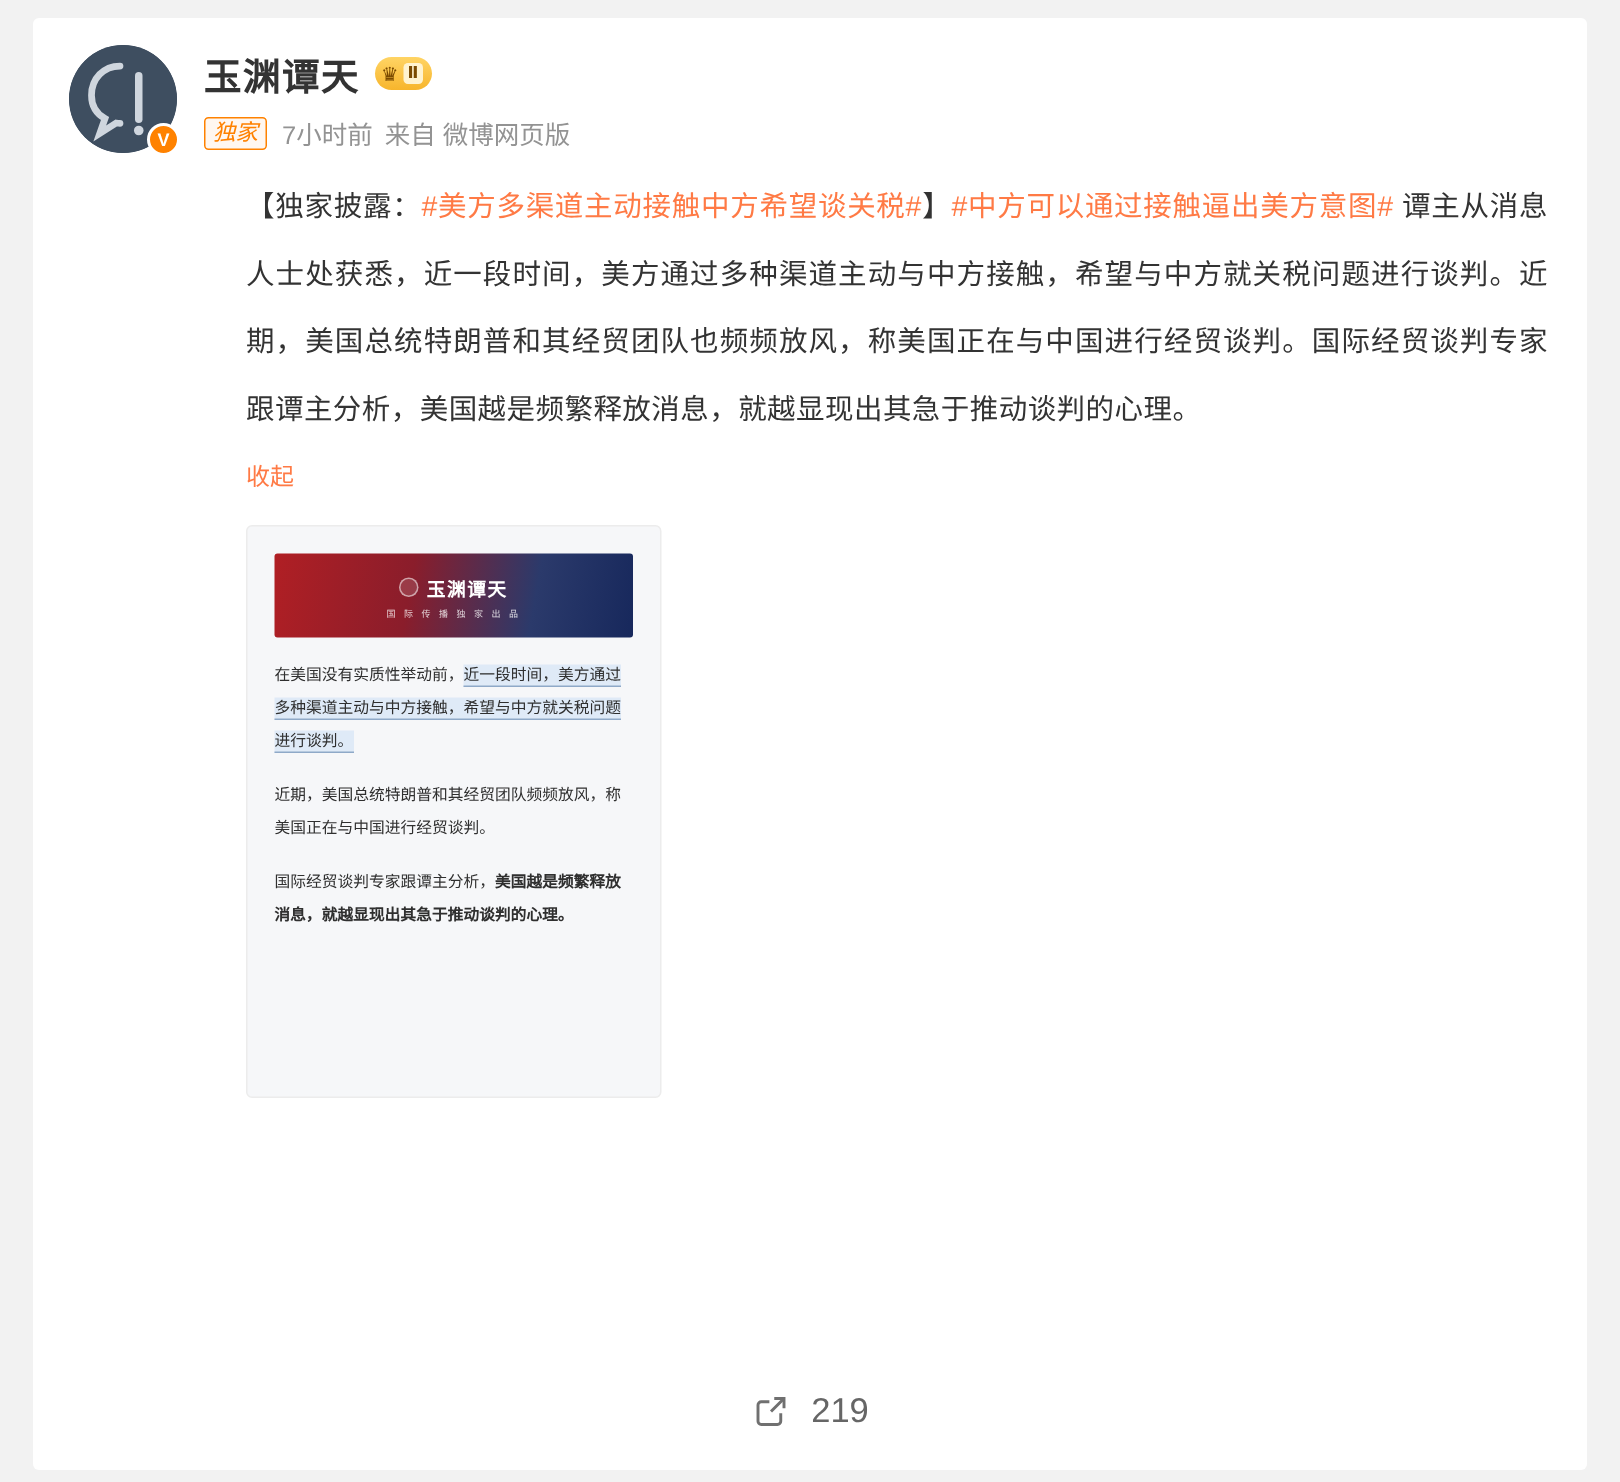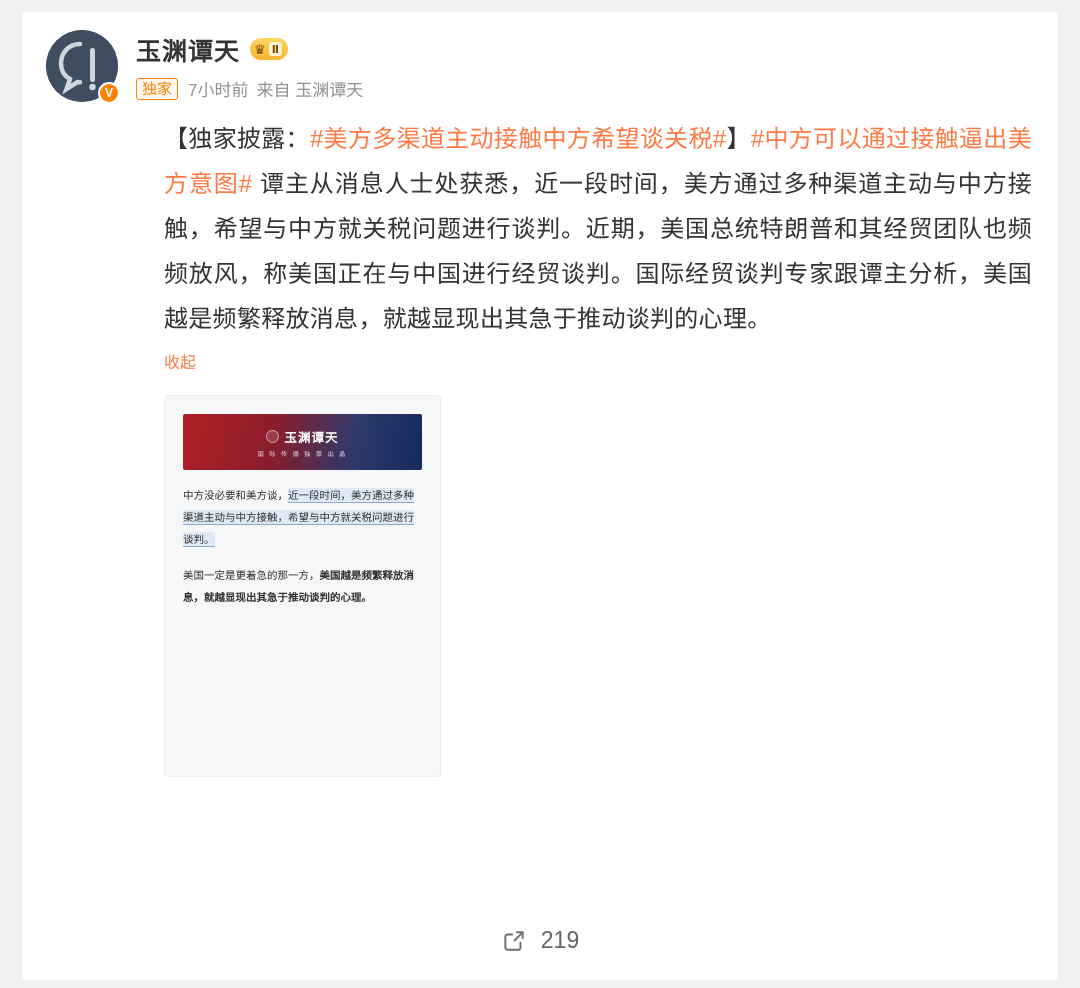--- a/index.html
+++ b/index.html
@@ -112,30 +112,31 @@
   .tag-exclusive {
     display: inline-block;
     border: 1px solid #ff8200;
     color: #ff8200;
     font-size: 15px;
     line-height: 20px;
     padding: 0 5px;
     border-radius: 3px;
     margin-right: 10px;
     background: #fff7f0;
+    font-style: italic;
   }
   .meta-row .sep { width: 8px; display: inline-block; }
 
   
   .content {
     padding: 0 26px 0 142px;
     margin-top: -4px;
   }
   .post-text {
-    font-size: 24px;
+    font-size: 19px;
     line-height: 45px;
     color: #333333;
     letter-spacing: 0.3px;
     text-align: justify;
   }
   .topic { color: #ff7a45; }
   .collapse {
     margin-top: 8px;
     font-size: 16px;
     color: #ff7a45;
@@ -243,45 +244,46 @@
           <span class="author">玉渊谭天</span>
           <span class="vip-badge">
             <span class="crown">♛</span>
             <span class="lvl">Ⅱ</span>
           </span>
         </div>
         <div class="meta-row">
           <span class="tag-exclusive">独家</span>
           <span>7小时前</span>
           <span class="sep"></span>
-          <span>来自 玉渊谭天</span>
+          <span>来自 微博网页版</span>
         </div>
       </div>
     </div>
 
     <div class="content">
       <div class="post-text">
         <span>【独家披露：</span><span class="topic">#美方多渠道主动接触中方希望谈关税#</span><span>】</span><span class="topic">#中方可以通过接触逼出美方意图#</span><span> 谭主从消息人士处获悉，近一段时间，美方通过多种渠道主动与中方接触，希望与中方就关税问题进行谈判。近期，美国总统特朗普和其经贸团队也频频放风，称美国正在与中国进行经贸谈判。国际经贸谈判专家跟谭主分析，美国越是频繁释放消息，就越显现出其急于推动谈判的心理。</span>
       </div>
       <div class="collapse">收起</div>
     </div>
 
     <div class="media">
       <div class="media-banner">
         <div class="banner-main">
           <span class="banner-mark"></span>
           <span>玉渊谭天</span>
         </div>
         <div class="banner-sub">国 际 传 播 独 家 出 品</div>
       </div>
       <div class="media-para">
-        <span>中方没必要和美方谈，</span><span class="hl">近一段时间，美方通过多种渠道主动与中方接触，希望与中方就关税问题进行谈判。</span>
-      </div>
+        <span>在美国没有实质性举动前，</span><span class="hl">近一段时间，美方通过多种渠道主动与中方接触，希望与中方就关税问题进行谈判。</span>
+      </div>
+      <div class="media-para">近期，美国总统特朗普和其经贸团队频频放风，称美国正在与中国进行经贸谈判。</div>
       <div class="media-para">
-        <span>美国一定是更着急的那一方，</span><span class="bold">美国越是频繁释放消息，就越显现出其急于推动谈判的心理。</span>
+        <span>国际经贸谈判专家跟谭主分析，</span><span class="bold">美国越是频繁释放消息，就越显现出其急于推动谈判的心理。</span>
       </div>
 
     </div>
 
     <div class="actions">
       <div class="action">
         <svg width="26" height="26" viewBox="0 0 24 24" fill="none" stroke="#707070" stroke-width="1.8">
           <path d="M18 13v5a2 2 0 0 1-2 2H6a2 2 0 0 1-2-2V8a2 2 0 0 1 2-2h5"></path>
           <path d="M14 4h6v6"></path>
           <path d="M20 4l-8 8"></path>

